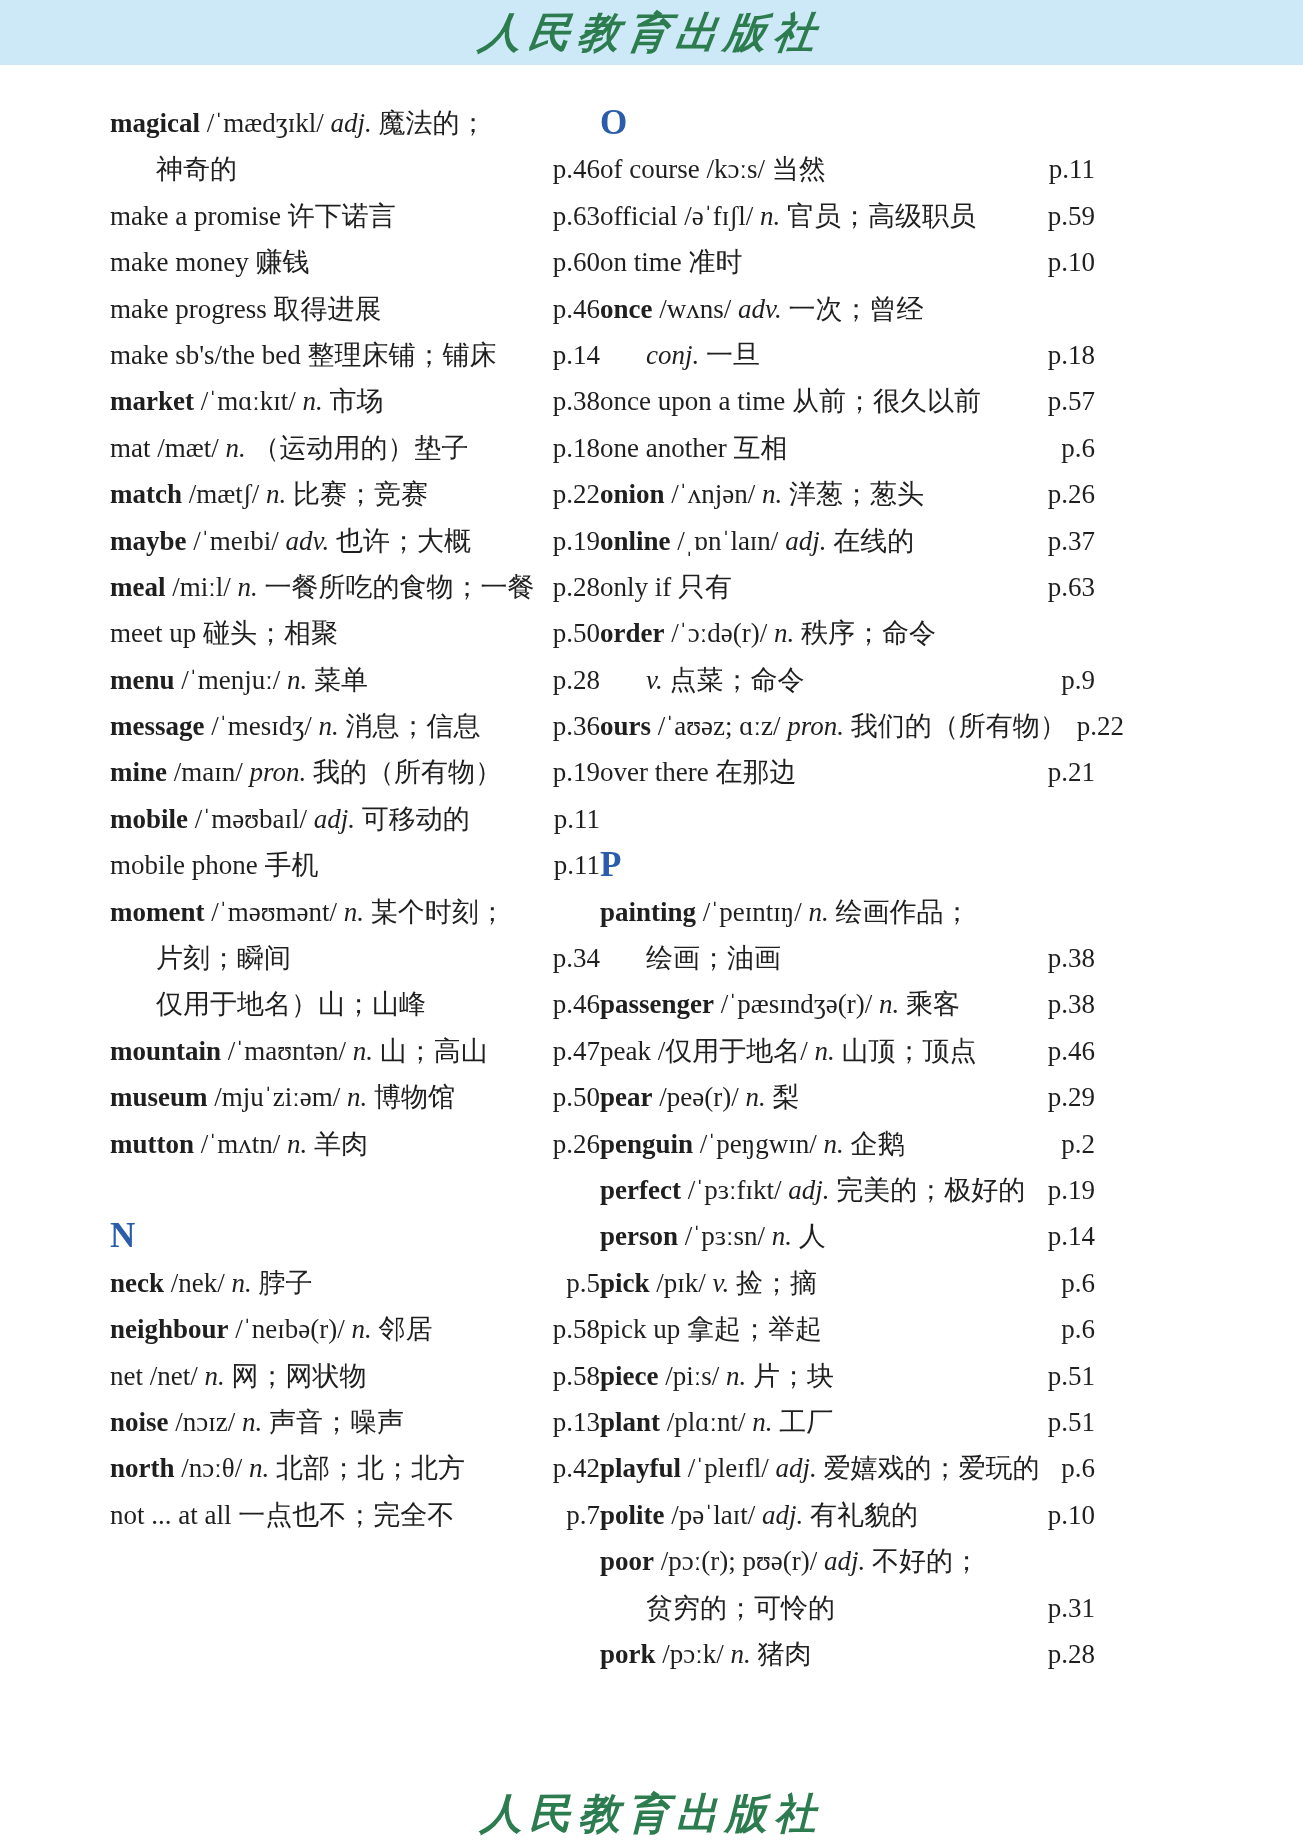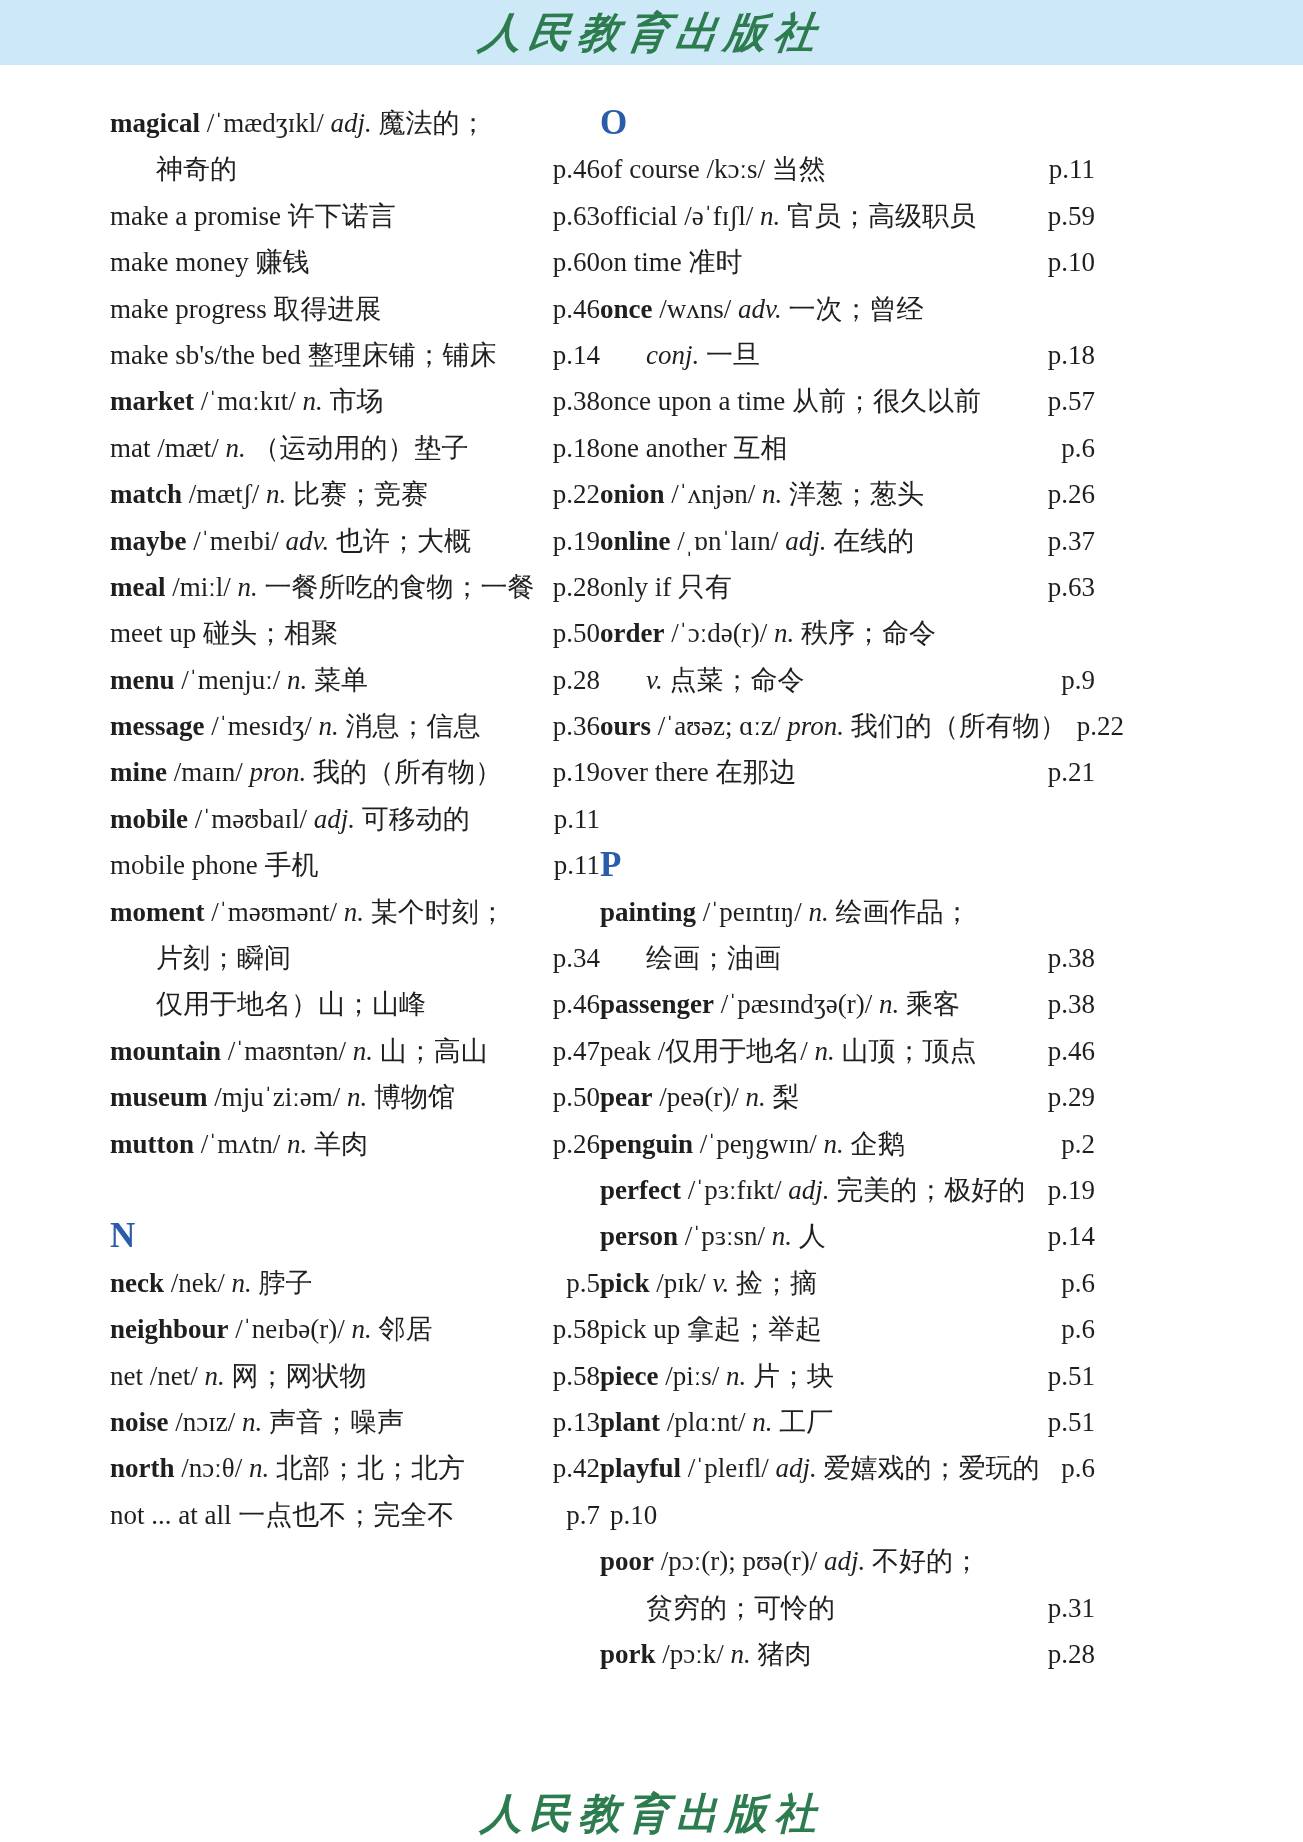--- a/index.html
+++ b/index.html
@@ -265,20 +265,21 @@
         </div>
         <div class="row">
           <span class="etext"><span class="w wb">plant</span><span class="ph"> /plɑːnt/</span><span class="pos"> n.</span><span class="cn"> 工厂</span></span>
           <span class="pg">p.51</span>
         </div>
         <div class="row">
           <span class="etext"><span class="w wb">playful</span><span class="ph"> /ˈpleɪfl/</span><span class="pos"> adj.</span><span class="cn"> 爱嬉戏的；爱玩的</span></span>
           <span class="pg">p.6</span>
         </div>
         <div class="row">
+          <span class="etext"><span class="w wb">polite</span><span class="ph"> /pəˈlaɪt/</span><span class="pos"> adj.</span><span class="cn"> 有礼貌的</span></span>
           <span class="pg">p.10</span>
         </div>
         <div class="row">
           <span class="etext"><span class="w wb">poor</span><span class="ph"> /pɔː(r); pʊə(r)/</span><span class="pos"> adj.</span><span class="cn"> 不好的；</span></span>
         </div>
         <div class="row">
           <span class="etext ind"><span class="cn">贫穷的；可怜的</span></span>
           <span class="pg">p.31</span>
         </div>
         <div class="row">

